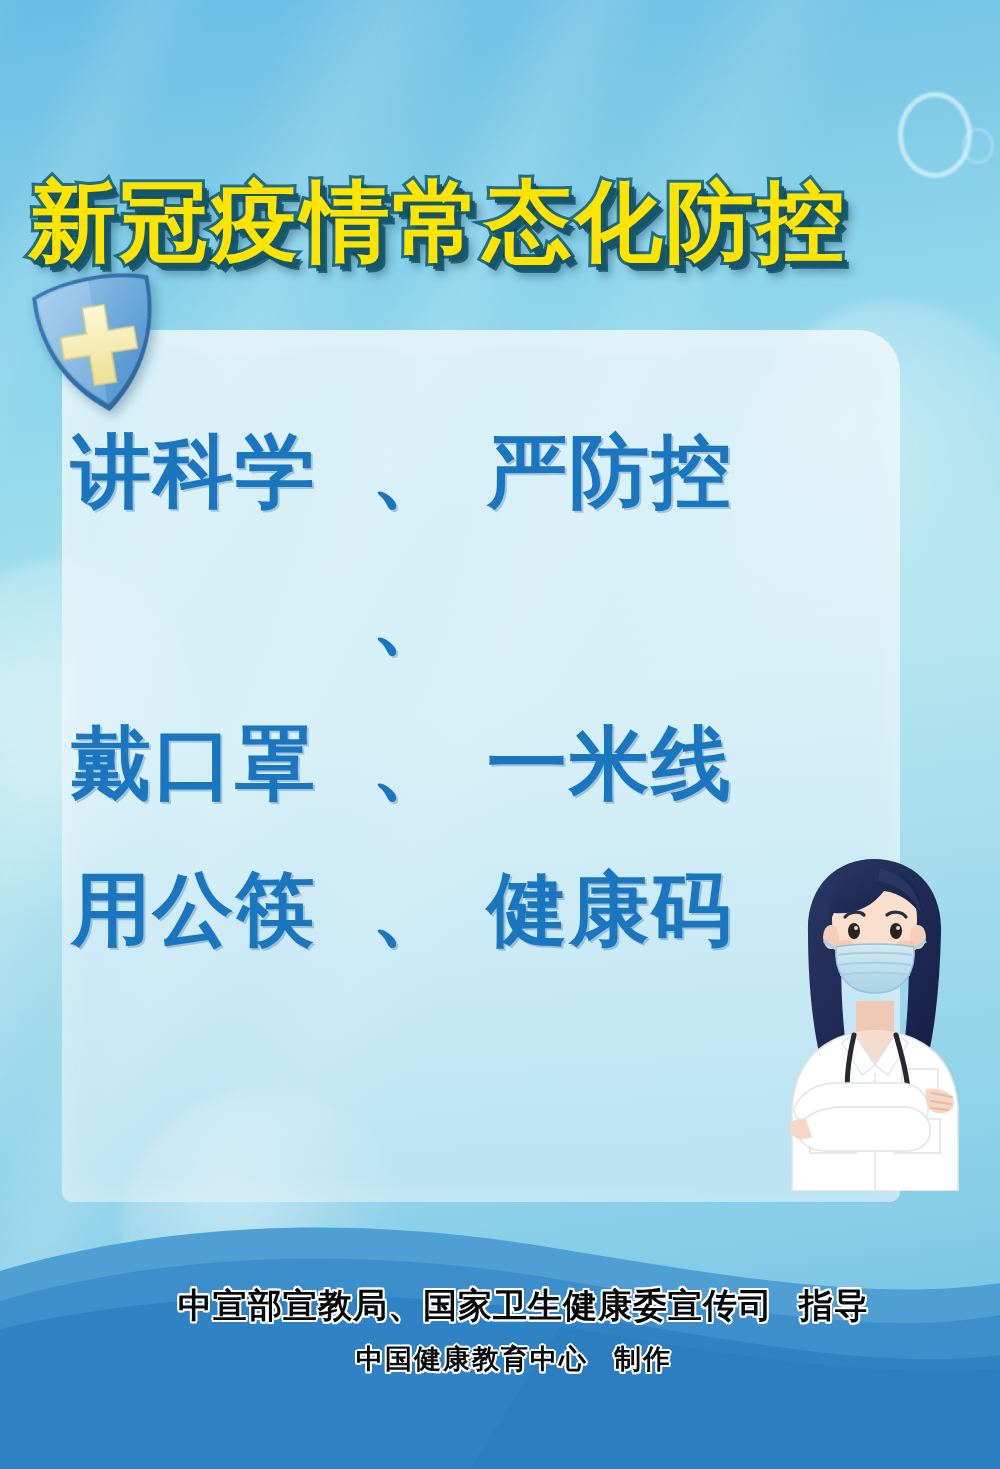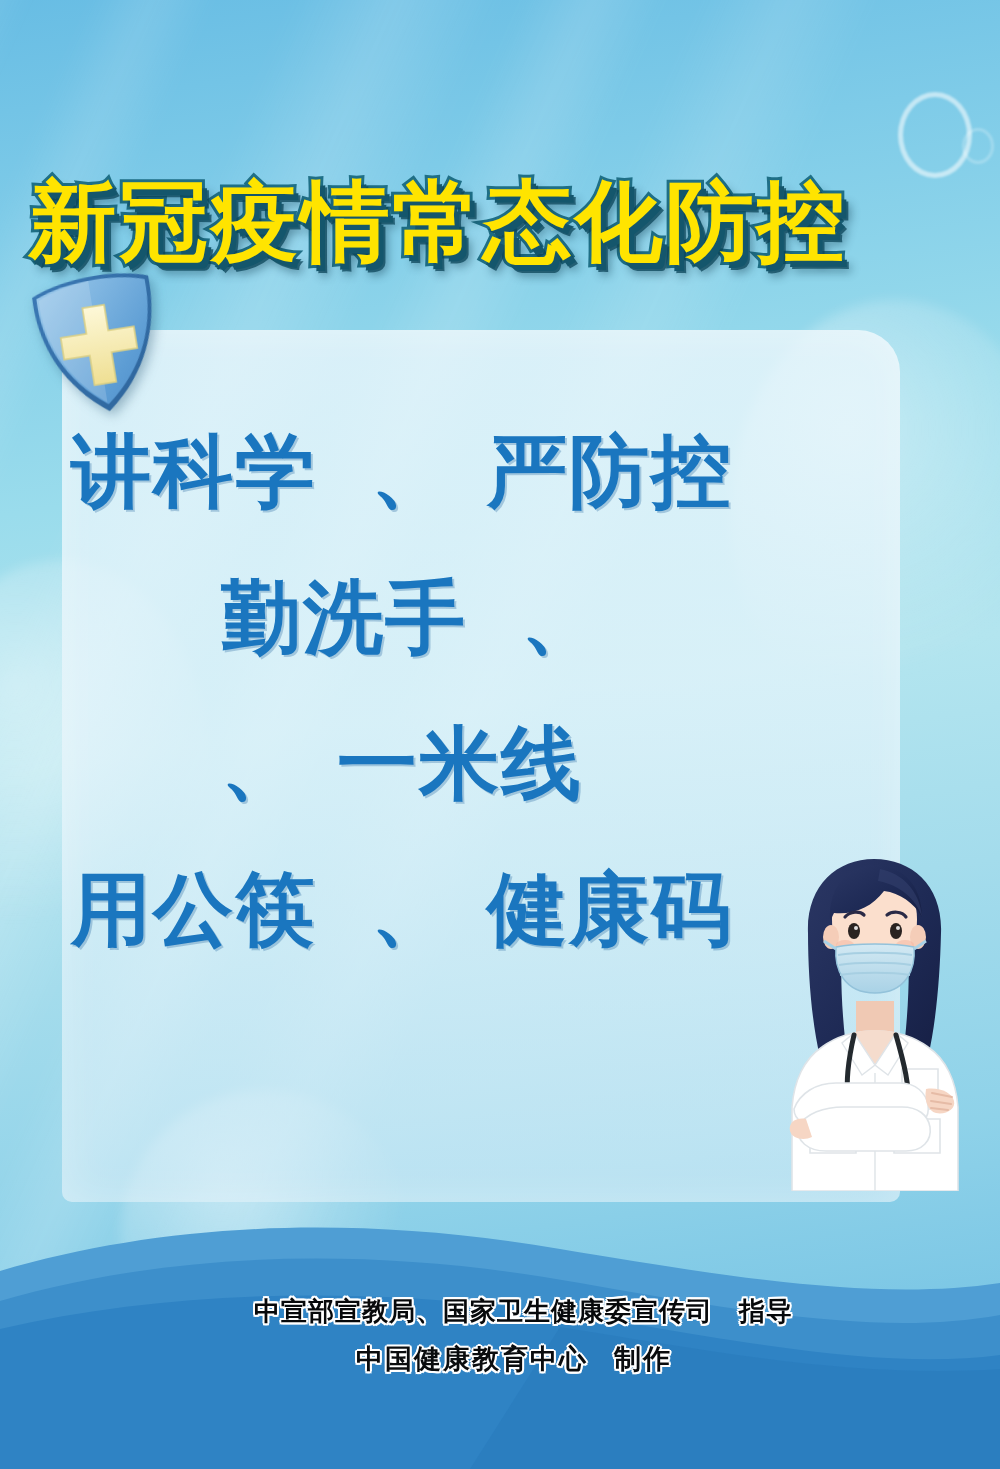--- a/index.html
+++ b/index.html
@@ -86,21 +86,21 @@
   .line .dun{width:62px;text-align:center;}
   .line .seg-b{min-width:300px;text-align:right;}
 
   
   .doctor{position:absolute;right:0px;bottom:278px;width:250px;height:340px;z-index:8;}
 
   
   .footer{position:absolute;left:0;bottom:92px;width:1000px;text-align:center;z-index:9;}
   .foot-1{
     font-family:"DejaVu Sans","Liberation Sans",sans-serif;
-    font-weight:700;font-size:26px;letter-spacing:1px;color:#07090b;
+    font-weight:700;font-size:34px;letter-spacing:1px;color:#07090b;
     text-shadow:
       -1.6px -1.6px 0 #fff, 1.6px -1.6px 0 #fff,
       -1.6px  1.6px 0 #fff, 1.6px  1.6px 0 #fff,
        0 -2px 0 #fff, 0 2px 0 #fff, -2px 0 0 #fff, 2px 0 0 #fff;
     margin-bottom:12px;
     padding-left:47px;
   }
   .foot-2{
     font-family:"DejaVu Serif","Liberation Serif",serif;
     font-weight:700;font-size:27px;letter-spacing:2px;color:#0a0c0e;
@@ -166,24 +166,24 @@
     <path d="M60,38 h22 v26 h26 v22 h-26 v30 h-22 v-30 h-26 v-22 h26 Z" fill="url(#crGrad)" stroke="#dccf82" stroke-width="1.5"></path>
   </svg>
 
   <div class="slogans">
     <div class="line">
       <span class="seg-a">讲科学</span>
       <span class="dun">、</span>
       <span class="seg-b">严防控</span>
     </div>
     <div class="line">
-      <span class="seg-a">勤洗手</span>
-      <span class="dun">、</span>
-    </div>
-    <div class="line">
+      <span class="dun">、</span>
+    </div>
+    <div class="line">
+      <span class="seg-a">戴口罩</span>
       <span class="dun">、</span>
       <span class="seg-b">一米线</span>
     </div>
     <div class="line">
       <span class="seg-a">用公筷</span>
       <span class="dun">、</span>
       <span class="seg-b">健康码</span>
     </div>
   </div>
 

